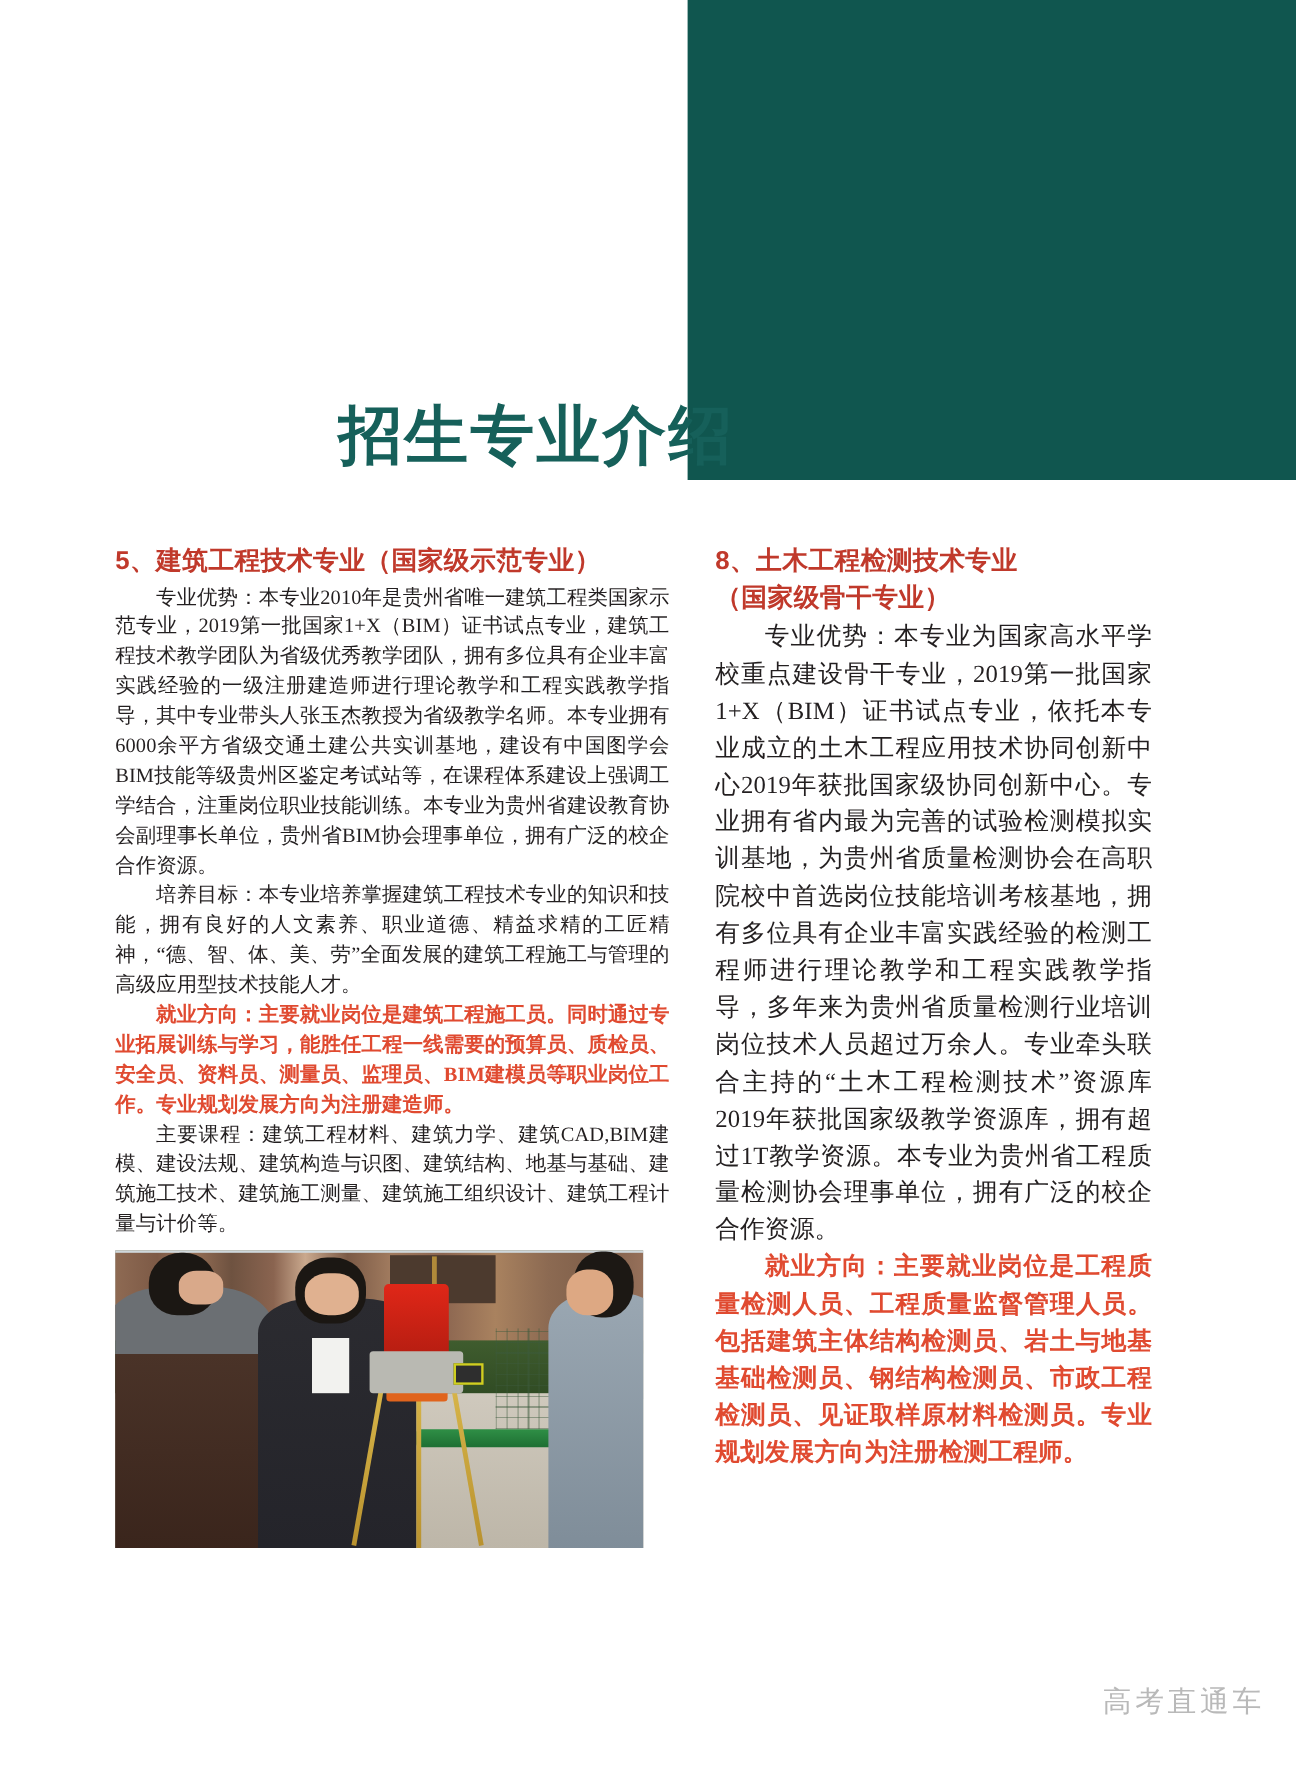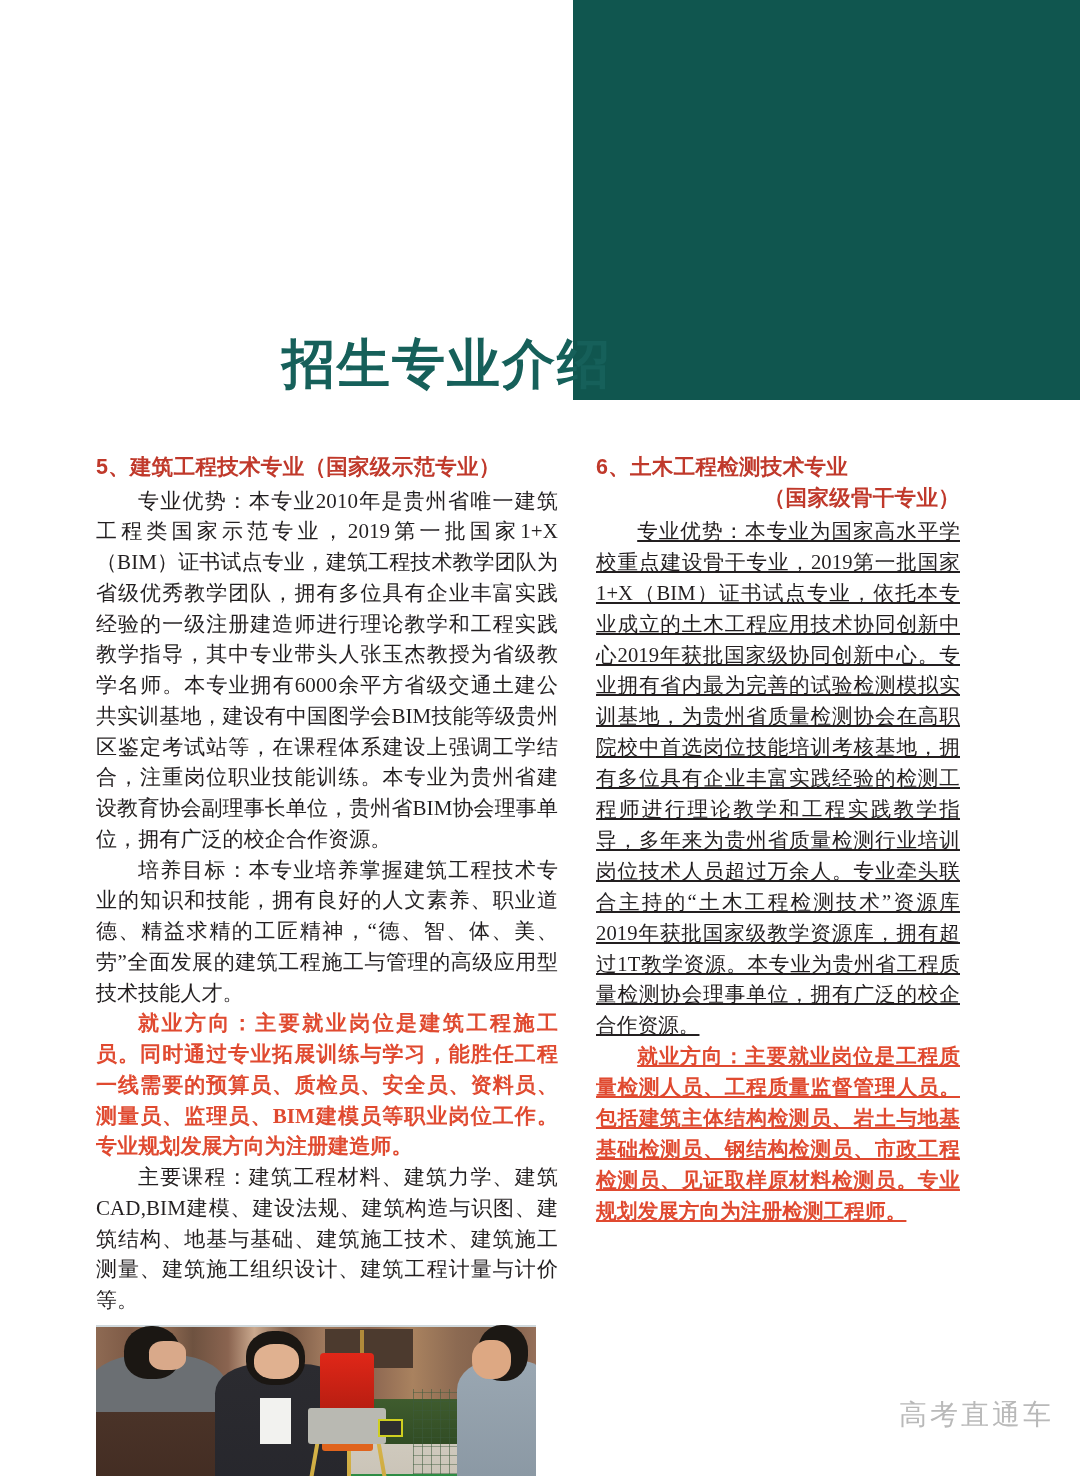--- a/index.html
+++ b/index.html
@@ -33,36 +33,36 @@
 
   .sec-heading {
     font-family:"Liberation Sans","DejaVu Sans",sans-serif;
     font-weight:bold;
     font-size:21.5px;
     color:#c0392b;
     line-height:1.42;
     letter-spacing:0.3px;
     margin-bottom:3px;
   }
-  .sec-heading .hl2 { display:block;text-align:right; }
+  .sec-heading .hl2 { display:block; }
 
   p.body {
-    font-size:21px;
+    font-size:17px;
     line-height:1.465;
     color:#231f20;
     text-align:justify;
     text-justify:inter-ideograph;
     text-indent:2em;
     letter-spacing:0.1px;
   }
   p.body.red {
     color:#e04a30;
     font-weight:bold;
   }
-  .col-right p.body { font-size:20.6px; line-height:1.50;text-decoration:underline; }
+  .col-right p.body { font-size:20.6px; line-height:1.50; }
 
   
   .photo-wrap {
     margin-top:9px;
     width:440px;
   }
   .photo {
     position:relative; width:440px; height:248px;
     overflow:hidden; background:#8a8a7a;
   }
@@ -146,21 +146,21 @@
   }
   .instrument .screen {
     position:absolute; bottom:8%; right:-8%; width:26%; height:22%;
     background:#2e2e2e; border:2px solid #cfcf20;
   }
 
   
   .watermark {
     position:absolute; right:26px; bottom:42px;
     font-family:"Liberation Sans","DejaVu Sans",sans-serif;
-    font-size:28px;
+    font-size:24px;
     color:#b9b9b9;
     letter-spacing:3px;
   }
 </style>
 </head>
 <body>
 
 <div class="page">
 
   <div class="header-band"></div>
@@ -214,21 +214,21 @@
         </div>
       </div>
 
     </div>
 
   </div>
 
   <div class="col col-right">
 
     <div class="sec-heading">
-      <span class="hl1">6、土木工程检测技术专业</span>
+      <span class="hl1">8、土木工程检测技术专业</span>
       <span class="hl2">（国家级骨干专业）</span>
     </div>
 
     <p class="body">专业优势：本专业为国家高水平学校重点建设骨干专业，2019第一批国家1+X（BIM）证书试点专业，依托本专业成立的土木工程应用技术协同创新中心2019年获批国家级协同创新中心。专业拥有省内最为完善的试验检测模拟实训基地，为贵州省质量检测协会在高职院校中首选岗位技能培训考核基地，拥有多位具有企业丰富实践经验的检测工程师进行理论教学和工程实践教学指导，多年来为贵州省质量检测行业培训岗位技术人员超过万余人。专业牵头联合主持的“土木工程检测技术”资源库2019年获批国家级教学资源库，拥有超过1T教学资源。本专业为贵州省工程质量检测协会理事单位，拥有广泛的校企合作资源。</p>
     <p class="body red">就业方向：主要就业岗位是工程质量检测人员、工程质量监督管理人员。包括建筑主体结构检测员、岩土与地基基础检测员、钢结构检测员、市政工程检测员、见证取样原材料检测员。专业规划发展方向为注册检测工程师。</p>
 
   </div>
 
   <div class="watermark">高考直通车</div>
 

